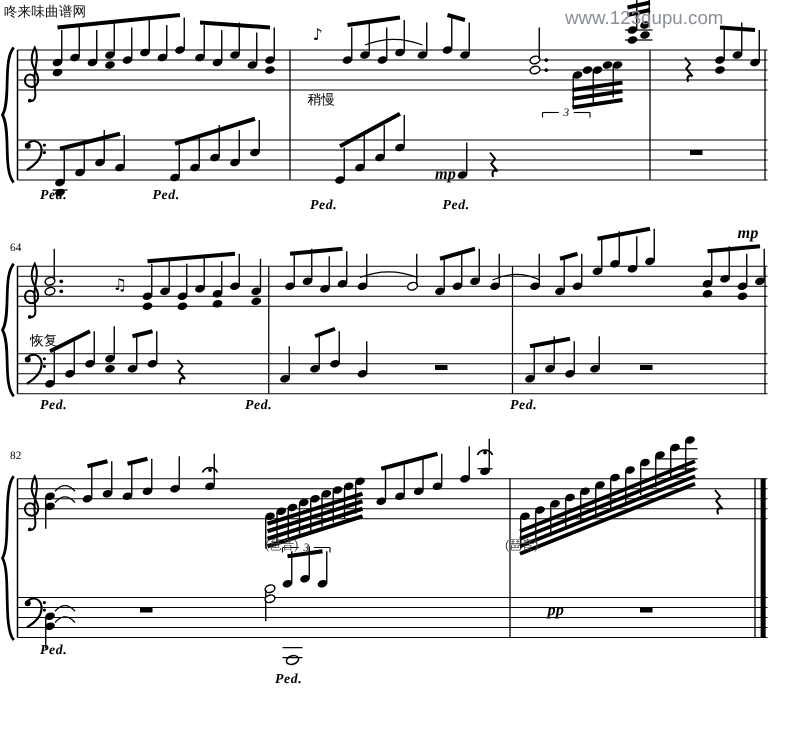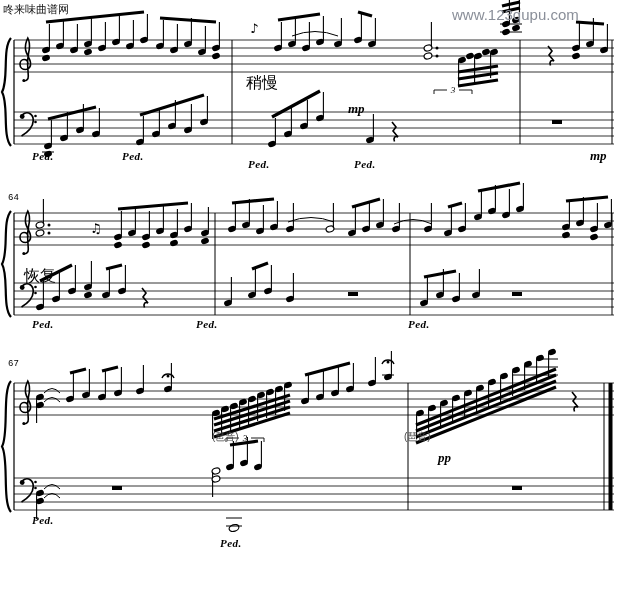--- a/index.html
+++ b/index.html
@@ -5,35 +5,35 @@
   html,body{margin:0;padding:0;background:#fff;}
   #page{position:relative;width:630px;height:591px;background:#ffffff;overflow:hidden;
         font-family:"Liberation Sans",sans-serif;}
   #score{position:absolute;left:0;top:0;z-index:1;}
   .ann{position:absolute;z-index:2;color:#000;white-space:nowrap;line-height:1;}
   .wm-left{position:absolute;left:3px;top:2px;z-index:2;font-size:11px;color:#111;
            font-family:"Liberation Sans",sans-serif;}
   .wm-right{position:absolute;left:452px;top:6px;z-index:2;font-size:15px;color:#8a8f99;
             font-family:"Liberation Sans",sans-serif;}
   .measure-num{position:absolute;z-index:2;font-size:9px;color:#000;
-               font-family:Liberation Mono, monospace;}
-  .cn{font-size:16px;font-family:"Liberation Sans",sans-serif;}
+               font-family:Liberation Serif, serif;}
+  .cn{font-size:11px;font-family:"Liberation Sans",sans-serif;}
   .gray{color:#444;font-size:10px;}
-  .dyn{font:italic bold 13px "Liberation Serif",serif;}
+  .dyn{font:italic bold 13px "Liberation Serif",serif;margin-top:30px;}
   .ped{font:italic bold 11px "Liberation Serif",serif;letter-spacing:.5px;}
   .glyph{font-size:13px;font-family:"DejaVu Sans",sans-serif;}
 </style>
 </head>
 <body>
 
 <div id="page">
   <span class="wm-left">咚来味曲谱网</span>
   <span class="wm-right">www.123qupu.com</span>
   <span class="measure-num" style="left:8px;top:193px">64</span>
-  <span class="measure-num" style="left:8px;top:359px">67</span>
+  <span class="measure-num" style="left:8px;top:359px">82</span>
   <svg id="score" width="630" height="591" viewBox="0 0 630 591">
       <g>
         <line x1="14" y1="40" x2="614" y2="40" stroke="#000" stroke-width="0.8"></line>
         <line x1="14" y1="48" x2="614" y2="48" stroke="#000" stroke-width="0.8"></line>
         <line x1="14" y1="56" x2="614" y2="56" stroke="#000" stroke-width="0.8"></line>
         <line x1="14" y1="64" x2="614" y2="64" stroke="#000" stroke-width="0.8"></line>
         <line x1="14" y1="72" x2="614" y2="72" stroke="#000" stroke-width="0.8"></line>
         <line x1="14" y1="112" x2="614" y2="112" stroke="#000" stroke-width="0.8"></line>
         <line x1="14" y1="120" x2="614" y2="120" stroke="#000" stroke-width="0.8"></line>
         <line x1="14" y1="128" x2="614" y2="128" stroke="#000" stroke-width="0.8"></line>

